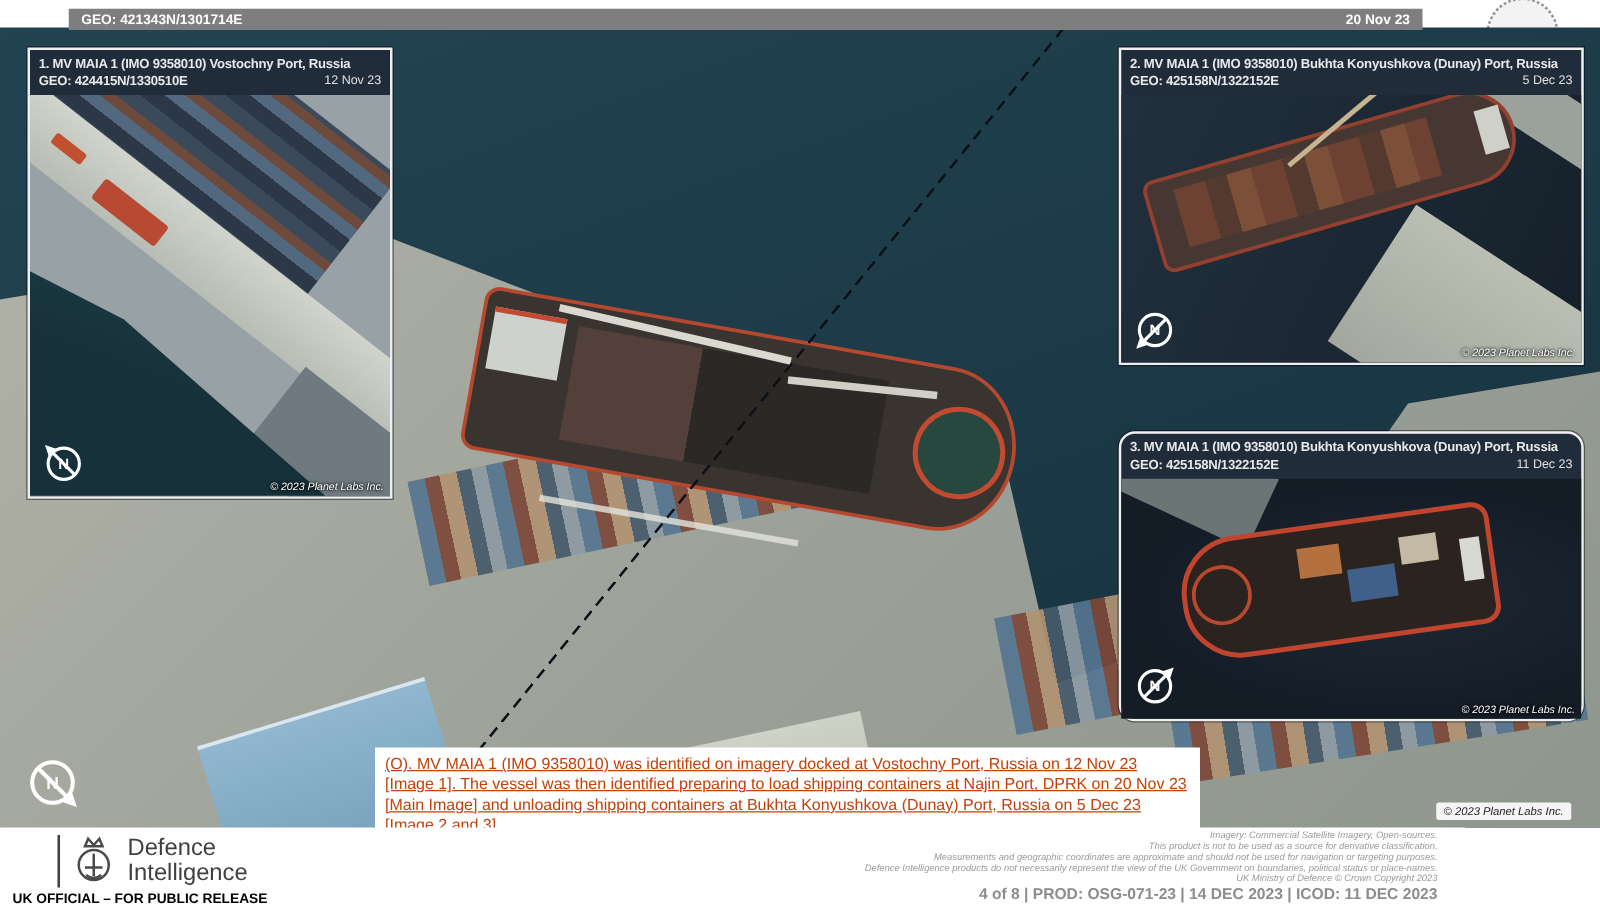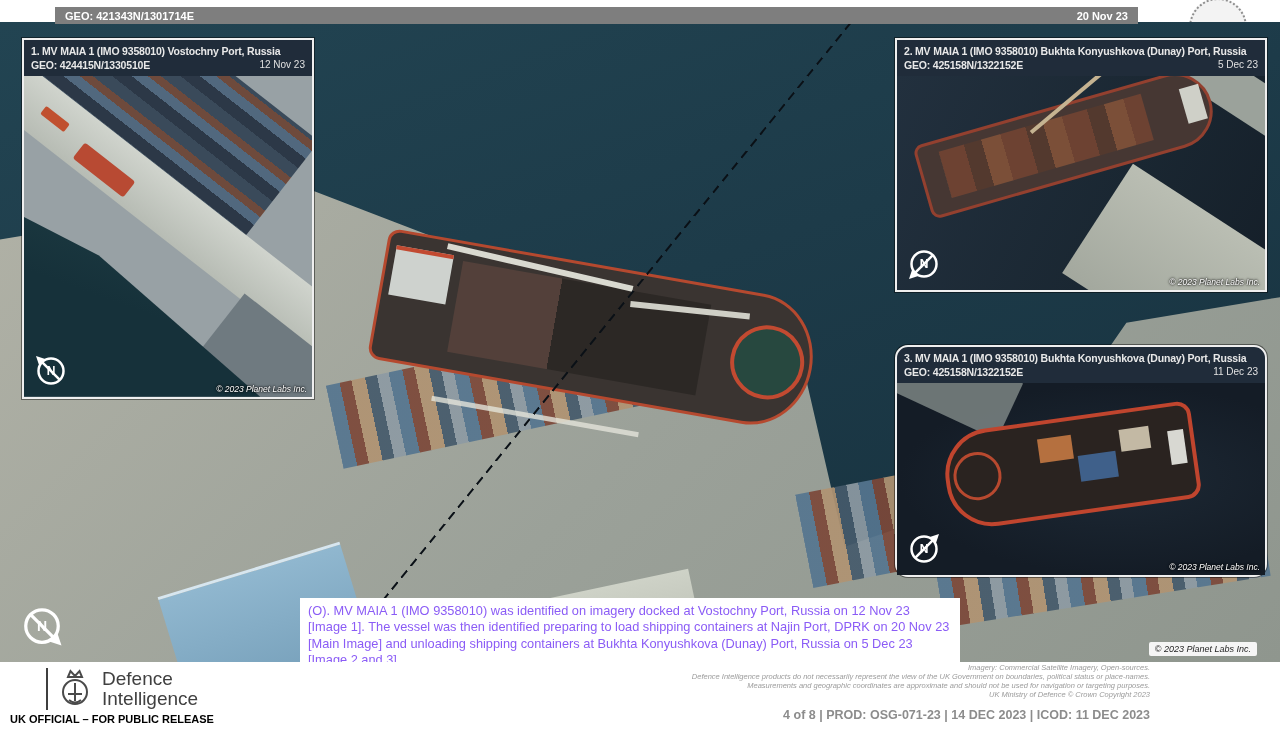--- a/index.html
+++ b/index.html
@@ -116,22 +116,22 @@
   .ph-bwin{left:40px;top:29%;width:38px;height:6px;background:#5a6a74;}
   .ph-crane1{left:128px;top:11%;width:7px;height:44%;background:#d9d2b4;}
   .ph-boom1{left:96px;top:22%;width:74px;height:4px;background:#d0c9ab;transform:rotate(-18deg);}
   .ph-crane2{left:206px;top:11%;width:7px;height:44%;background:#d9d2b4;}
   .ph-boom2{left:174px;top:22%;width:74px;height:4px;background:#d0c9ab;transform:rotate(-18deg);}
   .ph-cont1{left:150px;top:44%;width:26px;height:10%;background:#d94c2e;}
   .ph-cont2{left:180px;top:44%;width:22px;height:10%;background:#3e6e9e;}
   .ph-mast{right:34px;top:30%;width:4px;height:26%;background:#c8452c;}
 
   
-  .caption{position:absolute;left:300px;top:598px;width:644px;background:#fff;color:#8b5cf6;
-           padding:5px 8px;font-size:12.8px;line-height:1.28;z-index:5;}
+  .caption{position:absolute;left:300px;top:598px;width:644px;background:#fff;color:#c2410c;
+           padding:5px 8px;font-size:12.8px;line-height:1.28;z-index:5;text-decoration:underline;}
 
   
   .footer{position:absolute;left:0;top:662px;width:1172px;height:68px;background:#fff;z-index:6;}
   .brand{position:absolute;left:46px;top:5px;display:flex;align-items:center;gap:8px;}
   .brand .rule{width:2px;height:42px;background:#3f3f3f;}
   .org{font-size:19px;color:#404040;line-height:1.06;}
   .classification{position:absolute;left:10px;top:51px;font-size:11px;font-weight:bold;color:#000;}
   .disclaimers{position:absolute;right:22px;top:2px;text-align:right;font-size:7.5px;font-style:italic;
                color:#9b9b9b;line-height:1.18;}
   .product{position:absolute;right:22px;top:46px;font-size:12.5px;font-weight:bold;color:#8c8c8c;}
@@ -276,20 +276,21 @@
         <path d="M13 33 q6 5 12 0" fill="none" stroke="#4a4a4a" stroke-width="2"></path>
       </svg>
       <div class="org">
         <div>Defence</div>
         <div>Intelligence</div>
       </div>
     </div>
     <div class="classification">UK OFFICIAL – FOR PUBLIC RELEASE</div>
     <div class="disclaimers">
       <div>Imagery: Commercial Satellite Imagery, Open-sources.</div>
+      <div>This product is not to be used as a source for derivative classification.</div>
+      <div>Measurements and geographic coordinates are approximate and should not be used for navigation or targeting purposes.</div>
       <div>Defence Intelligence products do not necessarily represent the view of the UK Government on boundaries, political status or place-names.</div>
-      <div>Measurements and geographic coordinates are approximate and should not be used for navigation or targeting purposes.</div>
       <div>UK Ministry of Defence © Crown Copyright 2023</div>
     </div>
     <div class="product">4 of 8 | PROD: OSG-071-23 | 14 DEC 2023 | ICOD: 11 DEC 2023</div>
   </div>
 
 </div>
 
 </body></html>

